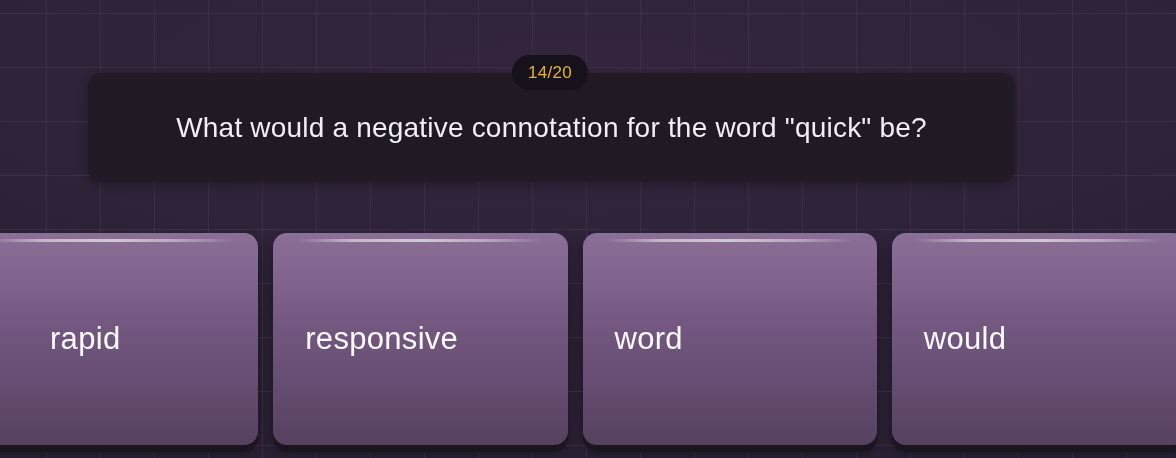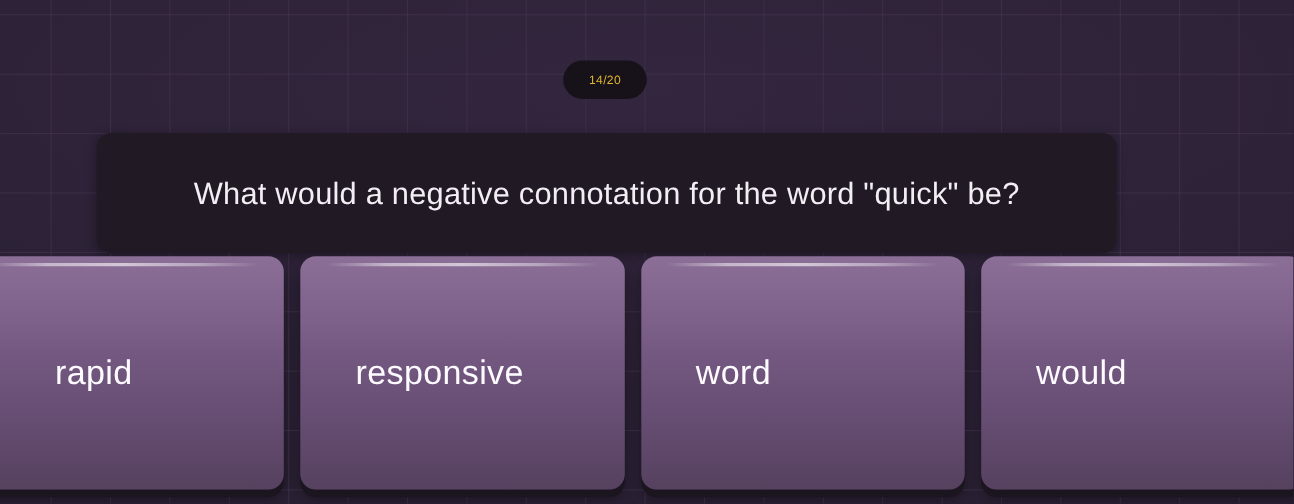--- a/index.html
+++ b/index.html
@@ -44,21 +44,20 @@
     top: 73px;
     width: 927px;
     height: 109px;
     background: #211a25;
     border-radius: 13px;
     box-shadow: 0 2px 10px rgba(0,0,0,0.30);
     display: flex;
     align-items: center;
     justify-content: center;
     z-index: 2;
-    margin-top: 48px;
   }
   .question-text {
     color: #f2eef4;
     font-size: 28px;
     font-weight: 400;
     letter-spacing: 0.2px;
     text-align: center;
     padding: 0 28px;
     line-height: 1.25;
     white-space: nowrap;
@@ -73,21 +72,21 @@
     height: 35px;
     background: #17121a;
     border-radius: 18px;
     display: flex;
     align-items: center;
     justify-content: center;
     z-index: 3;
   }
   .progress-badge-text {
     color: #e0b52c;
-    font-size: 11px;
+    font-size: 17px;
     font-weight: 400;
     letter-spacing: 0.3px;
   }
 
   
   .answers-row {
     position: absolute;
     left: -36px;
     top: 233px;
     width: 1222px;
@@ -138,21 +137,21 @@
     pointer-events: none;
   }
 
   .answer-label {
     position: relative;
     z-index: 1;
     color: #fdfbff;
     font-size: 31px;
     font-weight: 400;
     letter-spacing: 0.3px;
-    padding-left: 50px;
+    padding-left: 32px;
     white-space: nowrap;
   }
   
   .answer-card.is-clipped-left .answer-label {
     padding-left: 86px;
   }
 </style>
 </head>
 <body>
 

